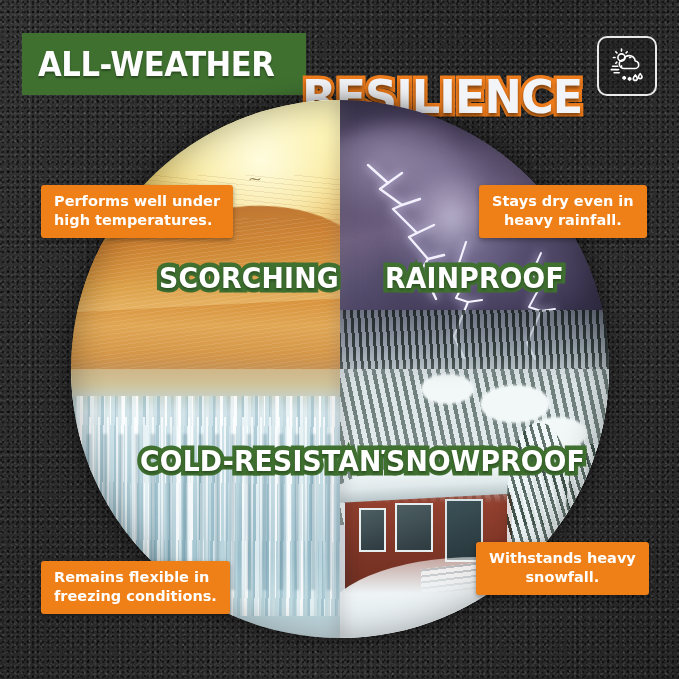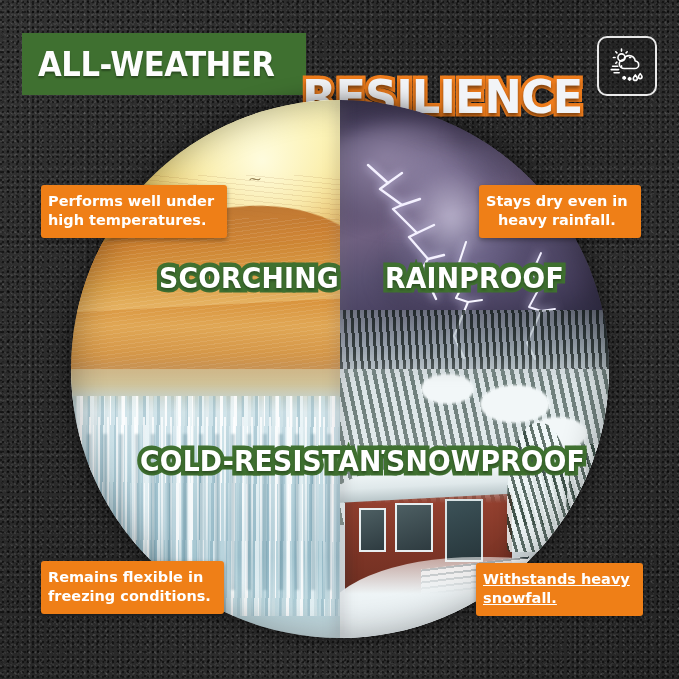--- a/index.html
+++ b/index.html
@@ -291,29 +291,29 @@
 
   
   .callout{
     position:absolute;
     background:#ef7f17;
     color:#ffffff;
     font-family:"DejaVu Sans", sans-serif;
     font-weight:bold;
     font-size:14.5px;
     line-height:19px;
-    padding:7px 13px 8px 7px;
+    padding:7px 13px 8px 13px;
     border-radius:3px;
     box-shadow:0 2px 5px rgba(0,0,0,.35);
     white-space:pre-line;
   }
   .co-tl{left:41px;top:185px;text-align:left;}
   .co-tr{left:479px;top:185px;text-align:center;}
   .co-bl{left:41px;top:561px;text-align:left;}
-  .co-br{left:476px;top:563px;text-decoration:underline;}
+  .co-br{left:476px;top:542px;text-align:center;}
 </style>
 </head>
 <body>
 
 <div class="canvas">
 
   <div class="bg-noise"></div>
 
   <div class="header">
 

